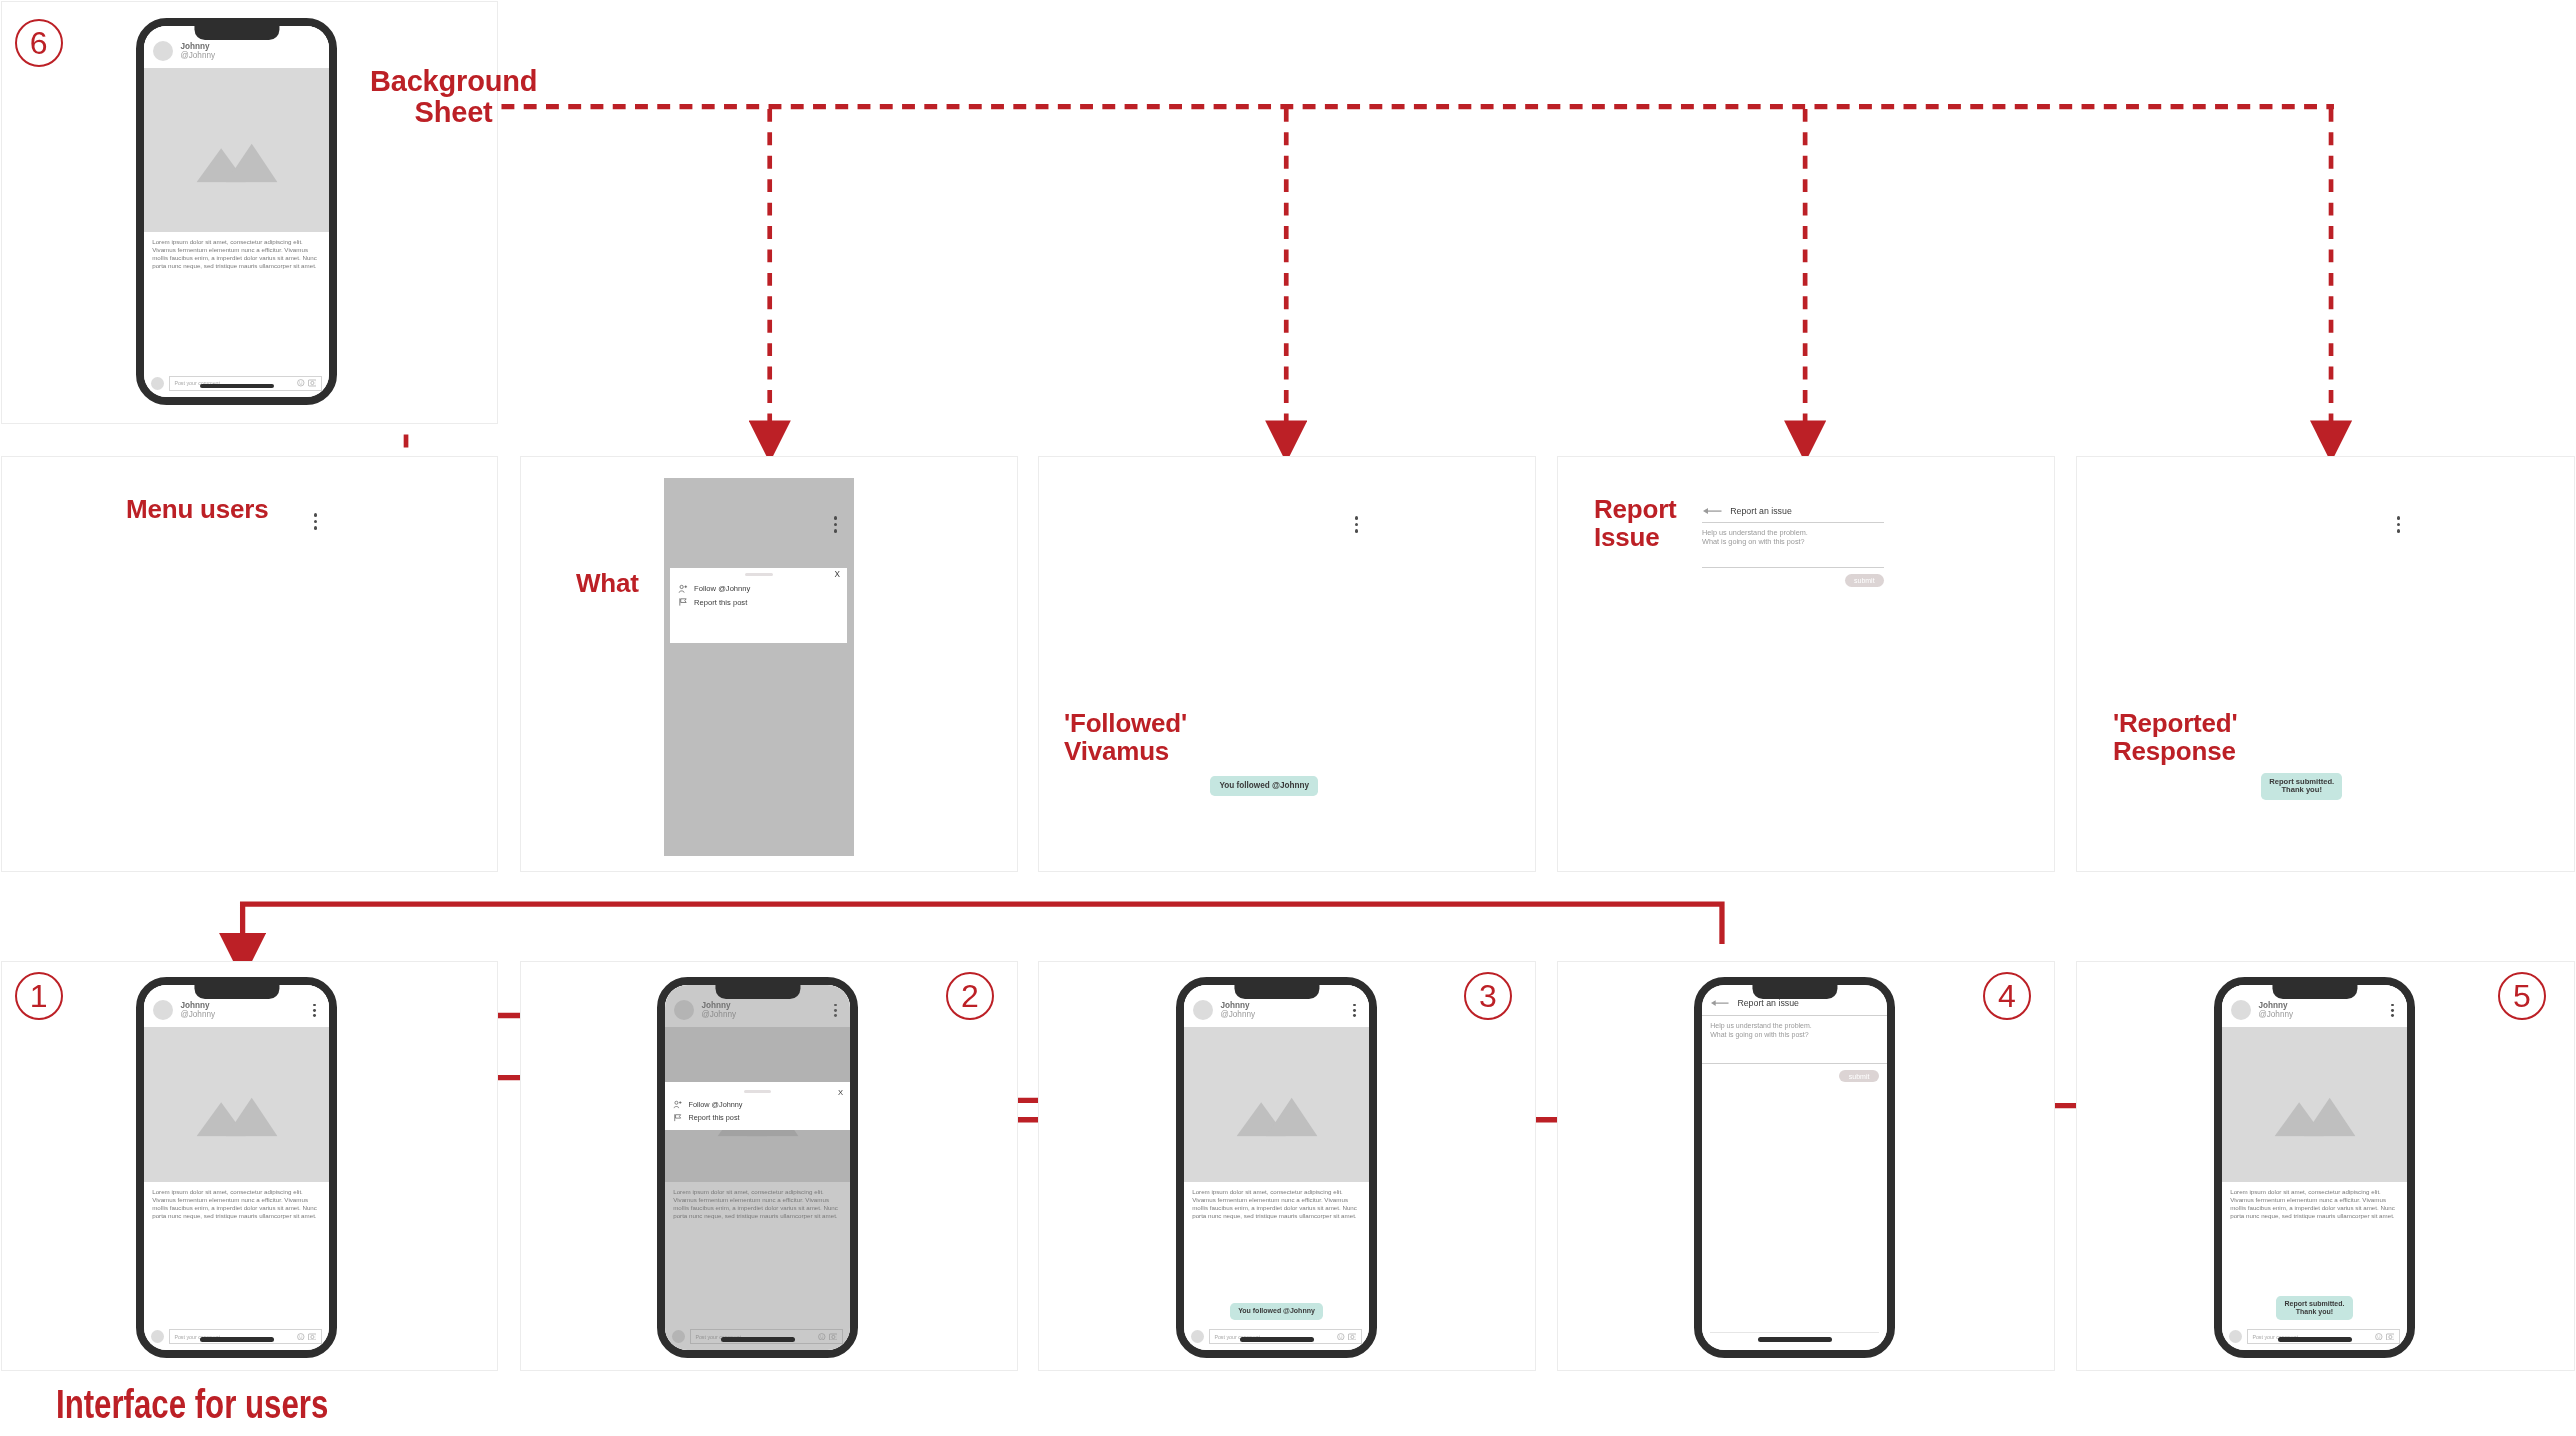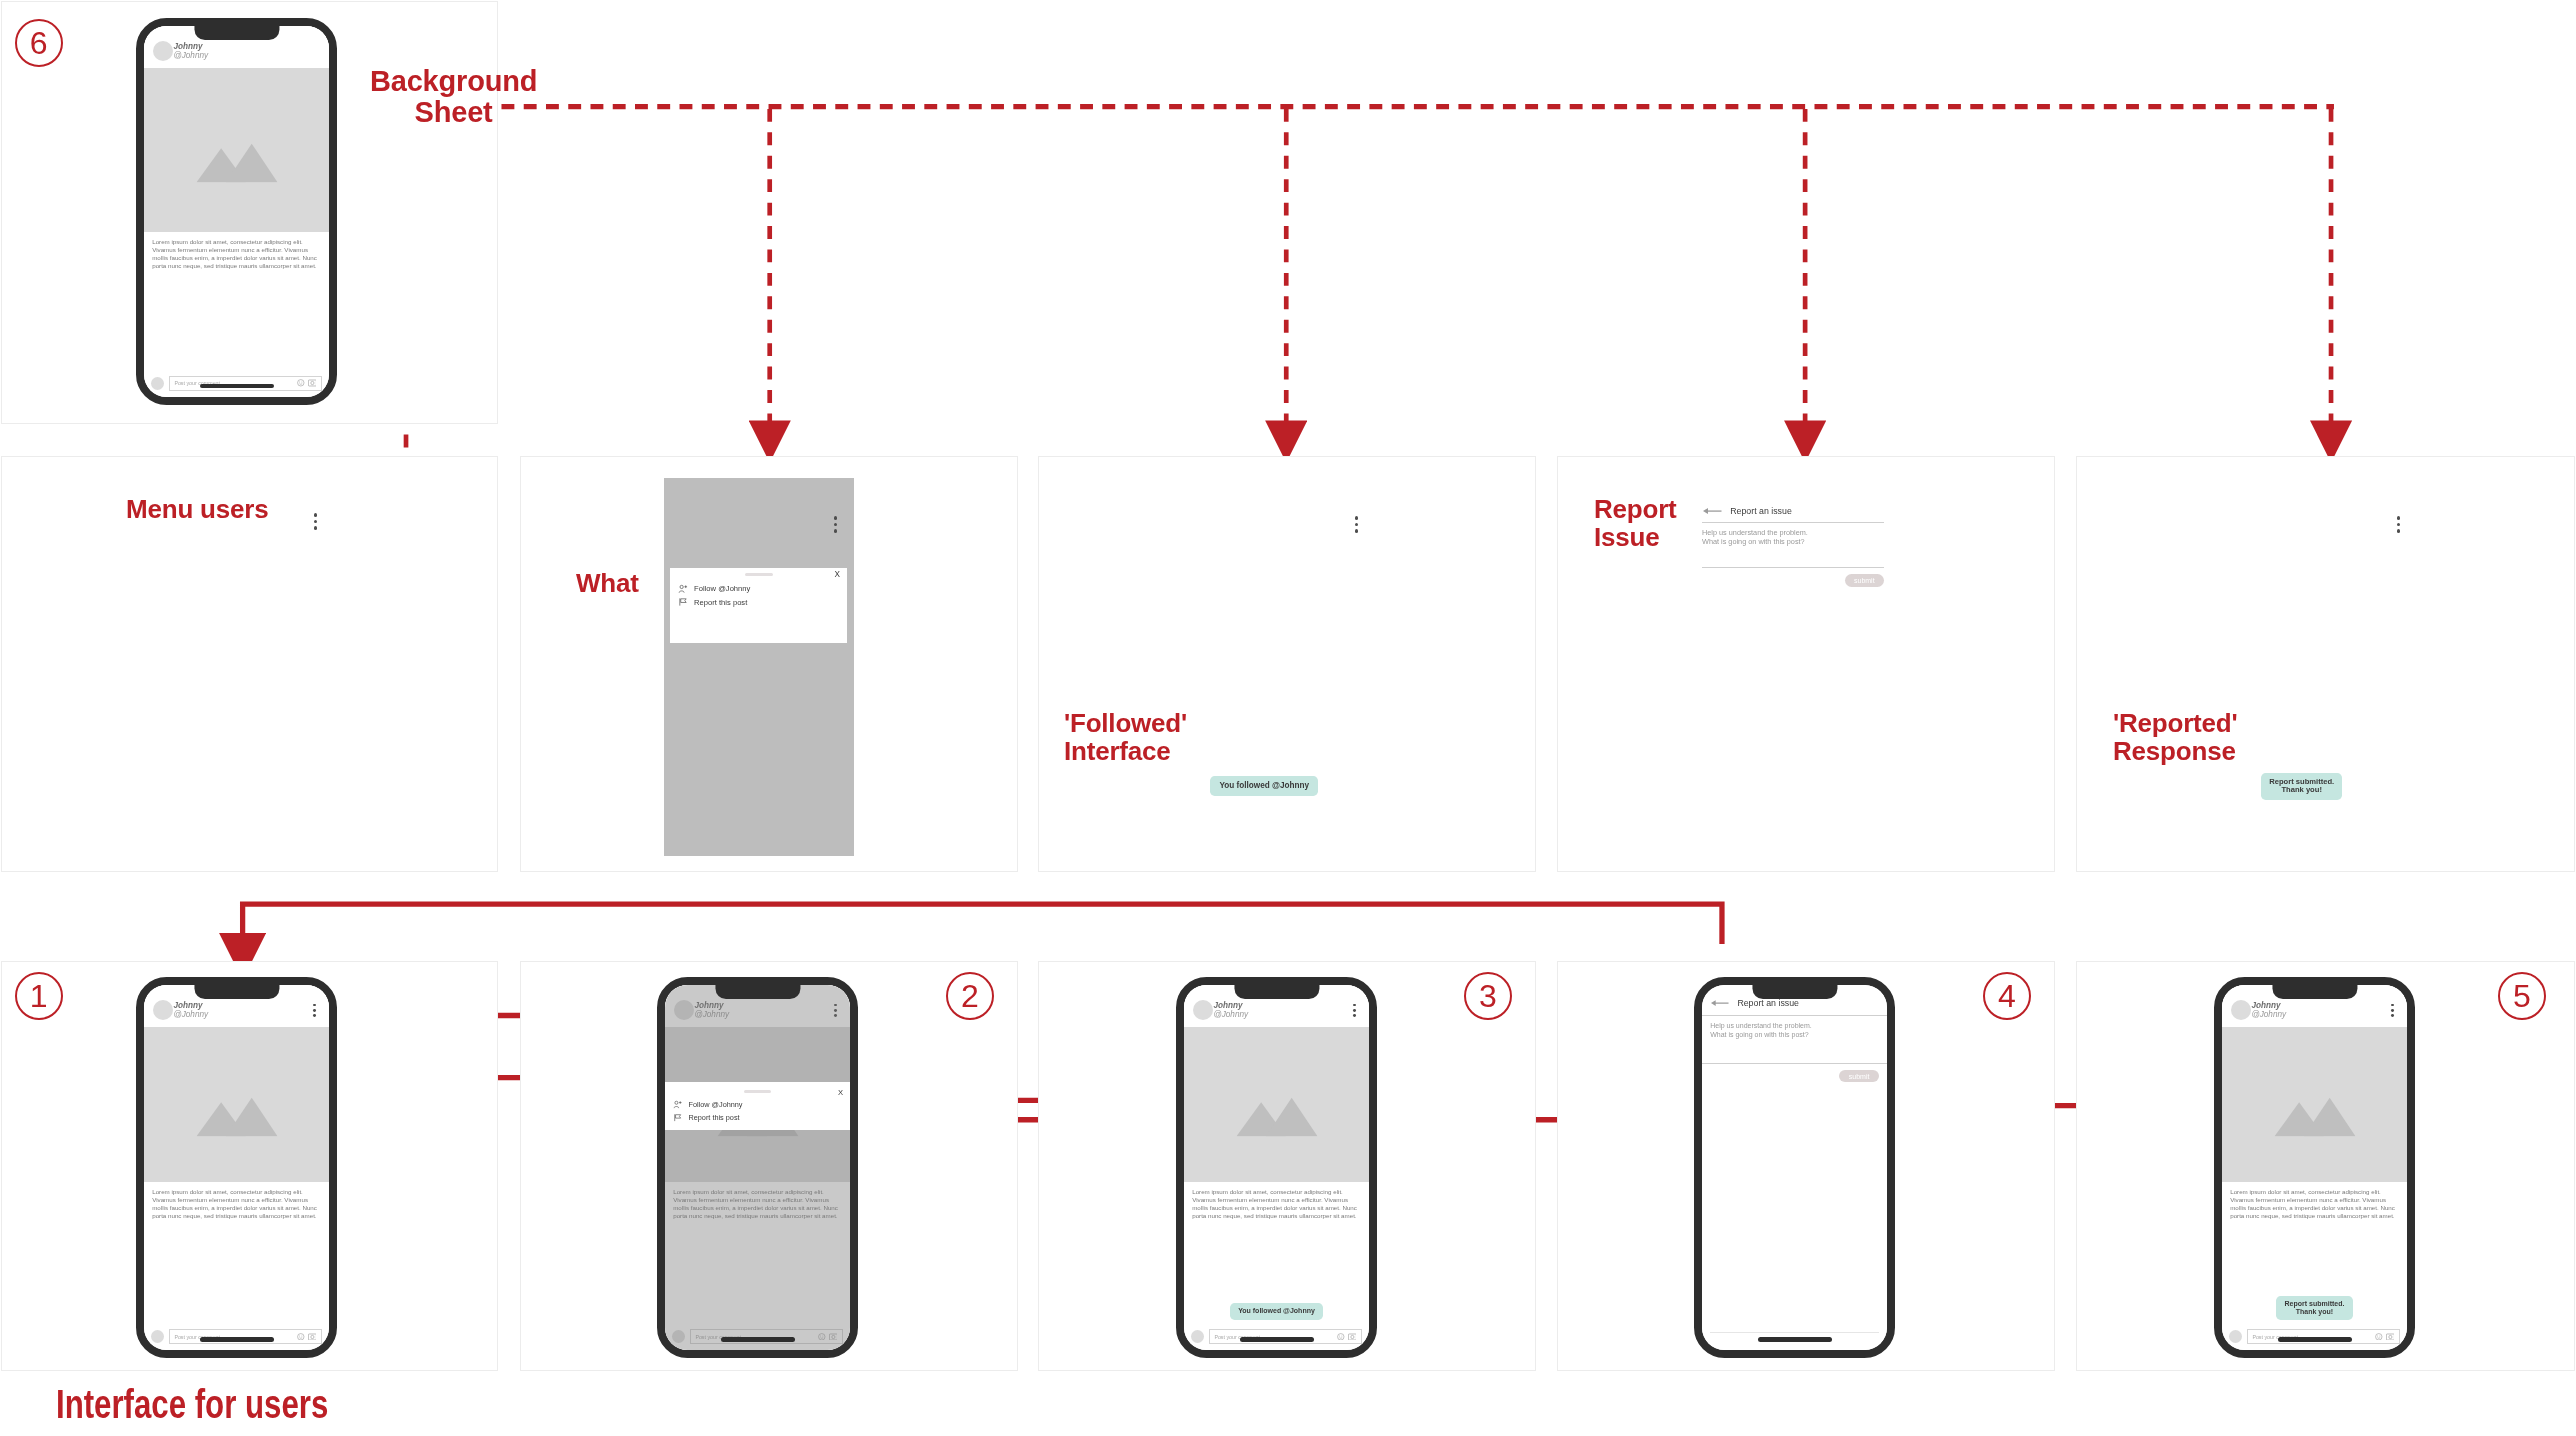--- a/index.html
+++ b/index.html
@@ -106,21 +106,21 @@
     align-items: center;
     padding: 15.2px 9.4px 7px 9.4px;
     background: #ffffff;
     flex: 0 0 auto;
   }
   .avatar {
     border-radius: 50%;
     background: #dcdcdc;
     flex: 0 0 auto;
   }
-  .names { line-height: 1.12; font-style: italic; }
+  .names { margin-left: 7px; line-height: 1.12; }
   .uname { color: #6e6e6e; font-weight: bold; }
   .uhandle { color: #9a9a9a; }
   .kebab {
     margin-left: auto;
     display: flex;
     flex-direction: column;
     justify-content: center;
     align-items: center;
     gap: 2.3px;
     padding: 2.3px 3.5px;
@@ -365,21 +365,21 @@
     <div class="menu-item" style="font-size:7.6px;">
       <svg width="10" height="10" viewBox="0 0 22 22">
         <path d="M4 3 v16" stroke="#4a4a4a" stroke-width="1.5"></path>
         <path d="M6 4 h12 l-3 4 l3 4 H6 z" fill="none" stroke="#4a4a4a" stroke-width="1.5"></path>
       </svg>
       <span>Report this post</span>
     </div>
   </div>
 
   <div class="annot med" style="left:1064px; top:709px;">'Followed'
-Interface</div>
+Vivamus</div>
   <div class="kebab" style="position:absolute; left:1351px; top:514px; gap:2.9px;">
     <i style="width:3.5px;height:3.5px;"></i>
       <i style="width:3.5px;height:3.5px;"></i>
       <i style="width:3.5px;height:3.5px;"></i>
   </div>
   <div class="toast" style="position:absolute; left:1210px; top:776px; font-size:8.2px; padding:5.3px 9.4px;">You followed @Johnny</div>
 
   <div class="annot med" style="left:1594px; top:495px;">Report
 Issue</div>
   <div style="position:absolute; left:1702px; top:504px; width:182px; height:111px;">

